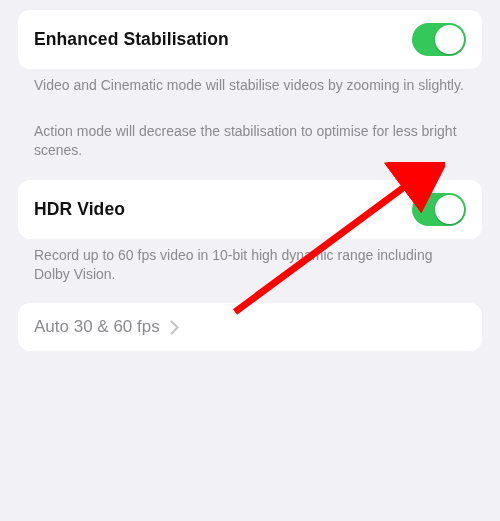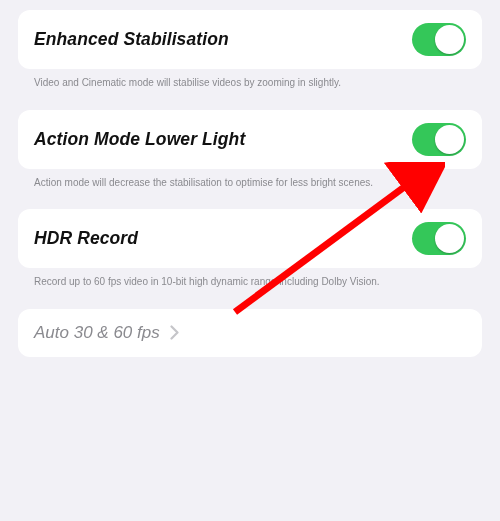--- a/index.html
+++ b/index.html
@@ -15,31 +15,30 @@
   .group { margin-top: 20px; }
   .group:first-child { margin-top: 10px; }
   .row {
     background: #ffffff;
     border-radius: 12px;
     padding: 13px 16px;
     display: flex;
     align-items: center;
     justify-content: space-between;
     min-height: 48px;
-    font-style: italic;
   }
   .row-title {
     font-size: 17.5px;
     font-weight: 600;
     color: #111;
     letter-spacing: 0.1px;
   }
   .footer {
     padding: 7px 16px 0 16px;
-    font-size: 10px;
+    font-size: 14px;
     line-height: 1.35;
     color: #8a8a8f;
   }
   
   .toggle {
     width: 54px;
     height: 33px;
     border-radius: 33px;
     position: relative;
     flex-shrink: 0;
@@ -90,32 +89,26 @@
     <div class="row">
       <span class="row-title">Enhanced Stabilisation</span>
       <div class="toggle on">
         <div class="knob"></div>
       </div>
     </div>
     <div class="footer">Video and Cinematic mode will stabilise videos by zooming in slightly.</div>
   </div>
 
   <div class="group">
-    <div class="row">
-      <span class="row-title">Action Mode Lower Light</span>
-      <div class="toggle on">
-        <div class="knob"></div>
-      </div>
-    </div>
     <div class="footer">Action mode will decrease the stabilisation to optimise for less bright scenes.</div>
   </div>
 
   <div class="group">
     <div class="row">
-      <span class="row-title">HDR Record</span>
+      <span class="row-title">HDR Video</span>
       <div class="toggle on">
         <div class="knob"></div>
       </div>
     </div>
     <div class="footer">Record up to 60 fps video in 10-bit high dynamic range including Dolby Vision.</div>
   </div>
 
   <div class="group">
     <div class="row">
       <div class="row-right">

